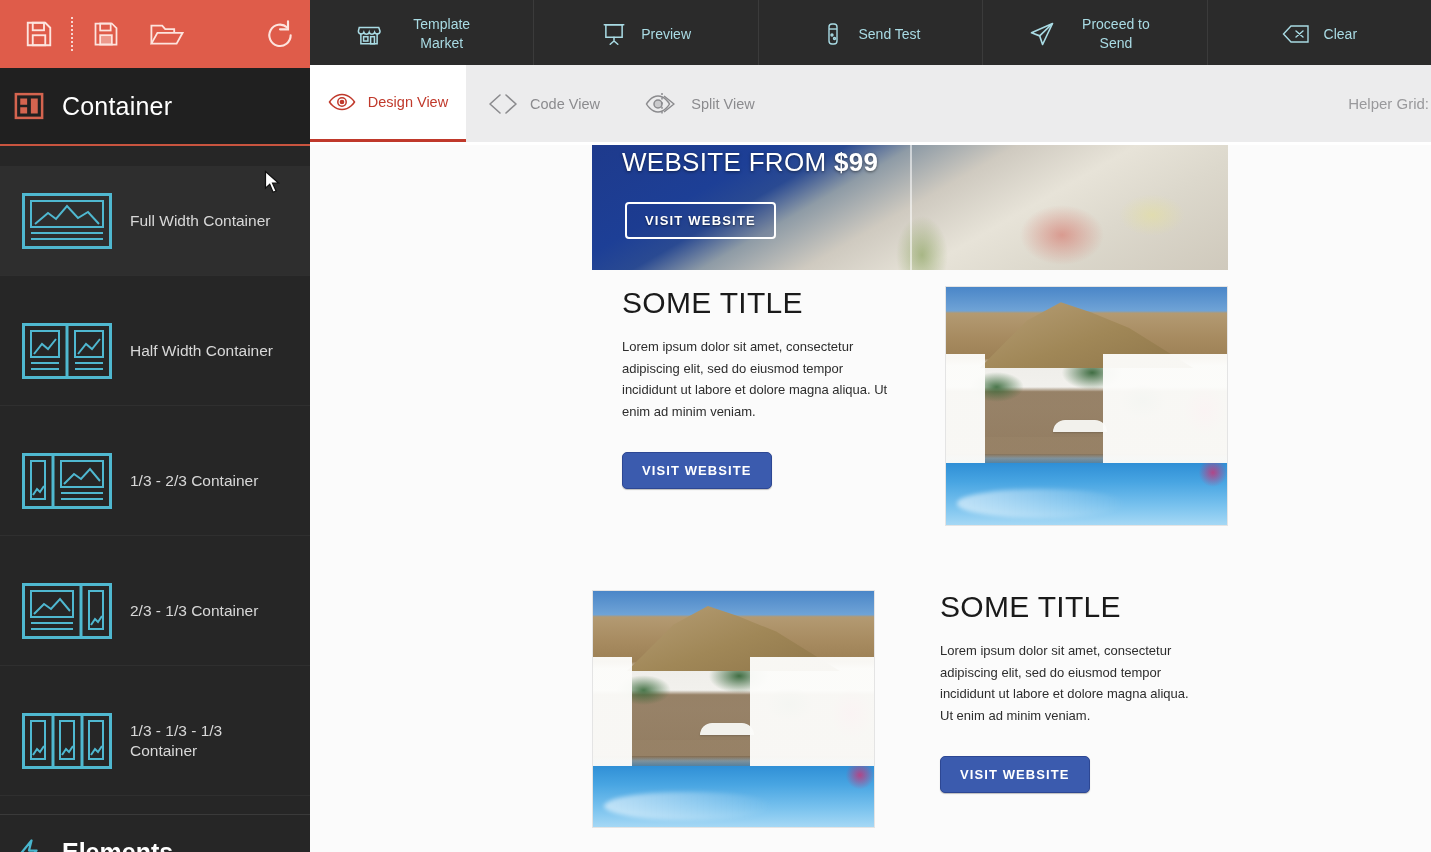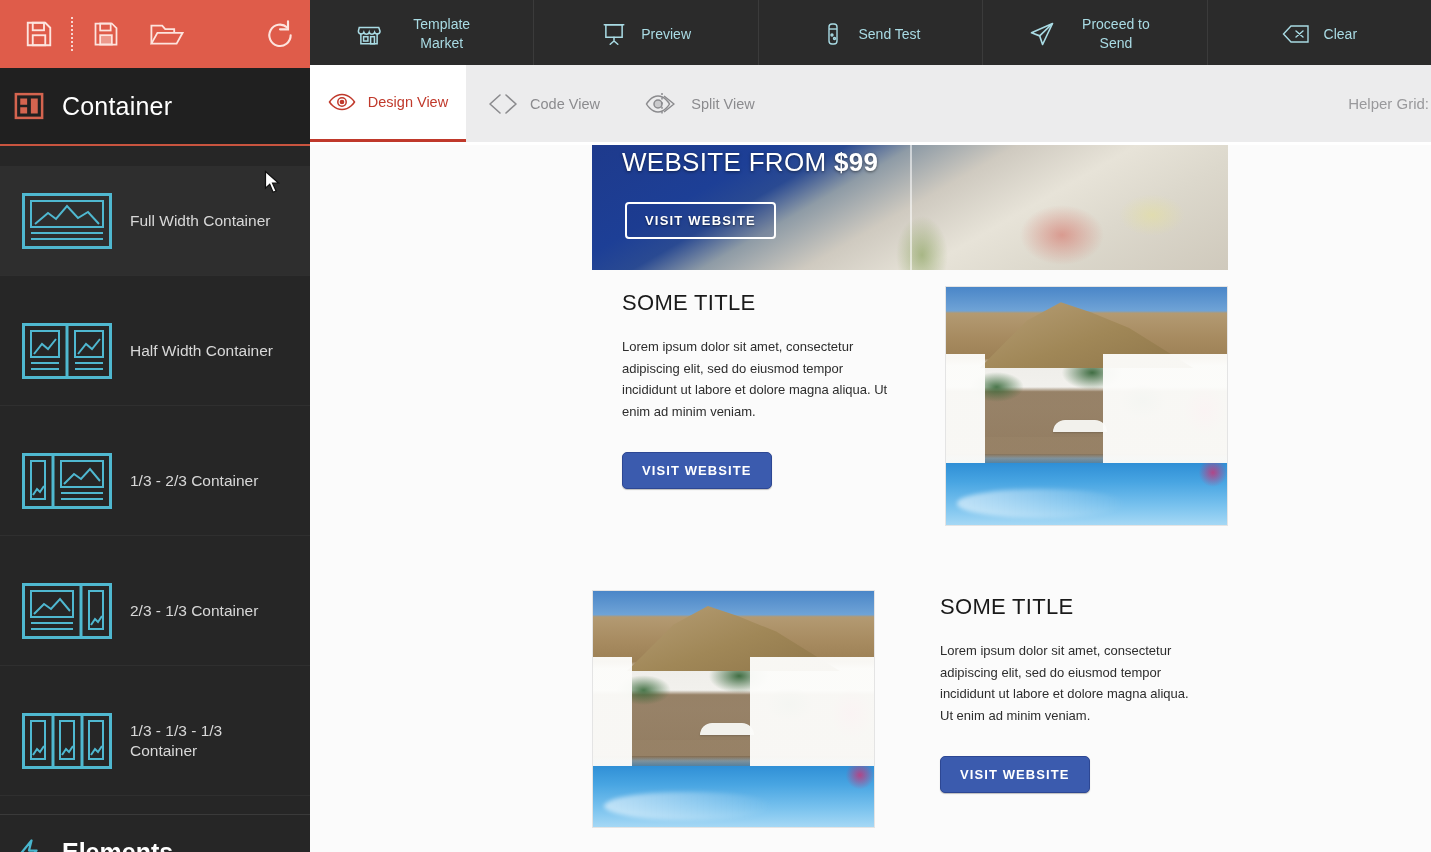--- a/index.html
+++ b/index.html
@@ -185,21 +185,21 @@
   }
   .row.r1 { margin-top: 16px; }
   .row.r2 { margin-top: 64px; }
   .col-text { width: 320px; padding: 0 22px 0 30px; }
   .col-text.right { padding: 0 24px 0 32px; }
   .col-img { width: 316px; display: flex; }
   .col-img.left-img { justify-content: flex-start; padding-left: 0px;}
   .col-img.right-img { justify-content: flex-end; }
 
   .sec-title {
-    font-size: 22px; font-weight: 400; color: #1a1a1a;
+    font-size: 30px; font-weight: 400; color: #1a1a1a;
     letter-spacing: .3px; margin-bottom: 16px;
     line-height: 34px;
   }
   .sec-body {
     font-size: 13px; line-height: 21.5px; color: #2d2d2d;
     margin-bottom: 30px;
   }
   .blue-btn {
     display: inline-block;
     background: #3b5bae;

